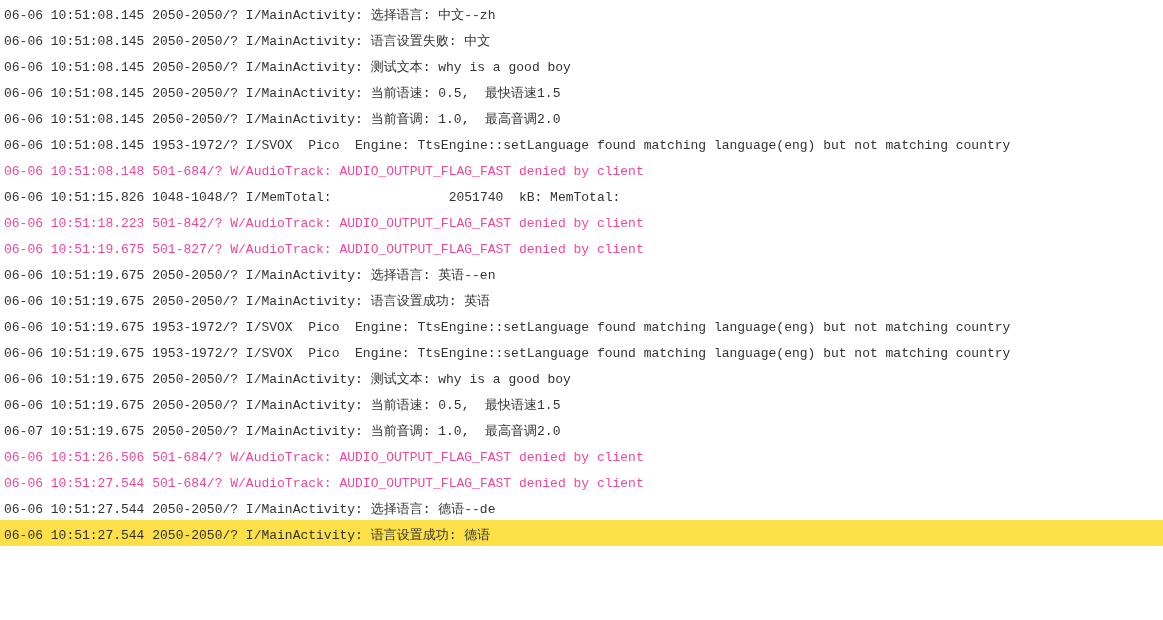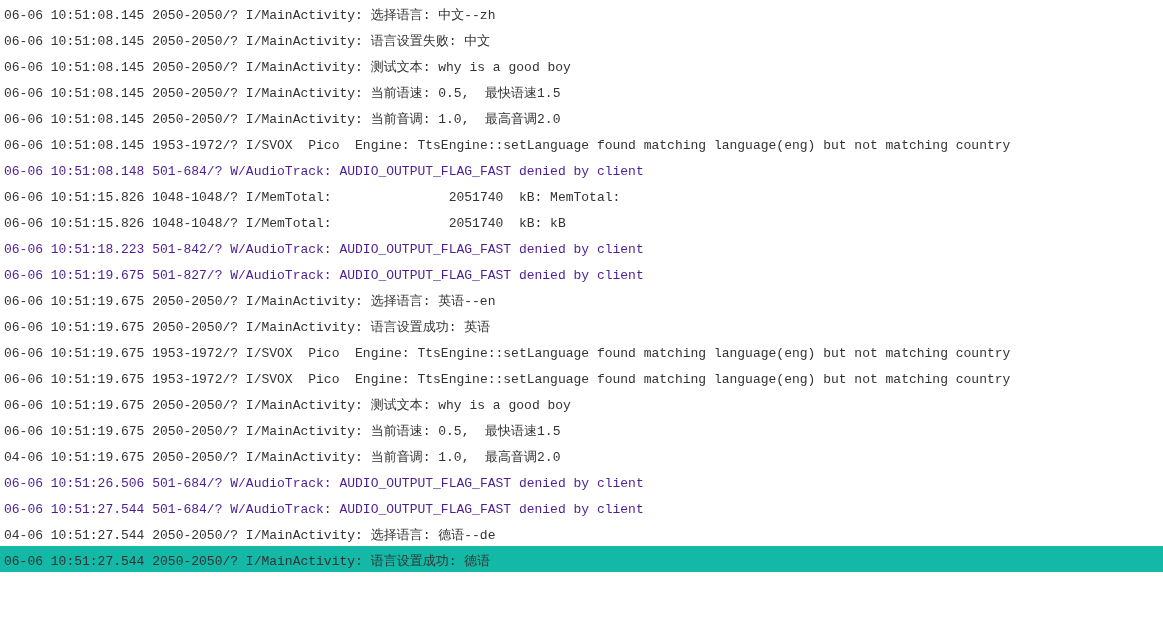--- a/index.html
+++ b/index.html
@@ -16,27 +16,27 @@
       overflow-x: hidden;
       line-height: 1;
     }
     .log-line {
       padding: 4px 4px;
       display: flex;
       align-items: flex-end;
       height: 26px;
     }
     .log-line.warning {
-      color: #4c1d95;
+      color: #ec4899;
     }
     .log-line.info {
       color: #333333;
     }
     .log-line.selected {
-      background-color: #14b8a6;
+      background-color: #fde047;
     }
     .log-text {
       white-space: pre;
     }
     #log-container {
       width: 100%;
       overflow: hidden;
     }
   </style>
 </head>
@@ -60,23 +60,20 @@
     </div>
     <div class="log-line info">
       <span class="log-text">06-06 10:51:08.145 1953-1972/? I/SVOX  Pico  Engine: TtsEngine::setLanguage found matching language(eng) but not matching country</span>
     </div>
     <div class="log-line warning">
       <span class="log-text">06-06 10:51:08.148 501-684/? W/AudioTrack: AUDIO_OUTPUT_FLAG_FAST denied by client</span>
     </div>
     <div class="log-line info">
       <span class="log-text">06-06 10:51:15.826 1048-1048/? I/MemTotal:               2051740  kB: MemTotal:</span>
     </div>
-    <div class="log-line info">
-      <span class="log-text">06-06 10:51:15.826 1048-1048/? I/MemTotal:               2051740  kB: kB</span>
-    </div>
     <div class="log-line warning">
       <span class="log-text">06-06 10:51:18.223 501-842/? W/AudioTrack: AUDIO_OUTPUT_FLAG_FAST denied by client</span>
     </div>
     <div class="log-line warning">
       <span class="log-text">06-06 10:51:19.675 501-827/? W/AudioTrack: AUDIO_OUTPUT_FLAG_FAST denied by client</span>
     </div>
     <div class="log-line info">
       <span class="log-text">06-06 10:51:19.675 2050-2050/? I/MainActivity: 选择语言: 英语--en</span>
     </div>
     <div class="log-line info">
@@ -88,27 +85,27 @@
     <div class="log-line info">
       <span class="log-text">06-06 10:51:19.675 1953-1972/? I/SVOX  Pico  Engine: TtsEngine::setLanguage found matching language(eng) but not matching country</span>
     </div>
     <div class="log-line info">
       <span class="log-text">06-06 10:51:19.675 2050-2050/? I/MainActivity: 测试文本: why is a good boy</span>
     </div>
     <div class="log-line info">
       <span class="log-text">06-06 10:51:19.675 2050-2050/? I/MainActivity: 当前语速: 0.5,  最快语速1.5</span>
     </div>
     <div class="log-line info">
-      <span class="log-text">04-06 10:51:19.675 2050-2050/? I/MainActivity: 当前音调: 1.0,  最高音调2.0</span>
+      <span class="log-text">06-07 10:51:19.675 2050-2050/? I/MainActivity: 当前音调: 1.0,  最高音调2.0</span>
     </div>
     <div class="log-line warning">
       <span class="log-text">06-06 10:51:26.506 501-684/? W/AudioTrack: AUDIO_OUTPUT_FLAG_FAST denied by client</span>
     </div>
     <div class="log-line warning">
       <span class="log-text">06-06 10:51:27.544 501-684/? W/AudioTrack: AUDIO_OUTPUT_FLAG_FAST denied by client</span>
     </div>
     <div class="log-line info">
-      <span class="log-text">04-06 10:51:27.544 2050-2050/? I/MainActivity: 选择语言: 德语--de</span>
+      <span class="log-text">06-06 10:51:27.544 2050-2050/? I/MainActivity: 选择语言: 德语--de</span>
     </div>
     <div class="log-line info selected">
       <span class="log-text">06-06 10:51:27.544 2050-2050/? I/MainActivity: 语言设置成功: 德语</span>
     </div>
   </div>
 
 </body></html>

